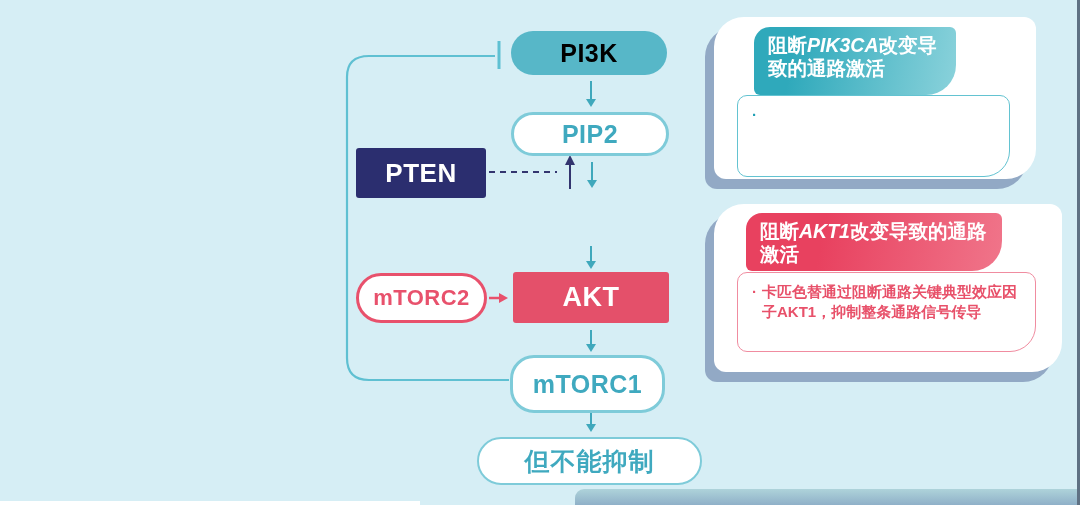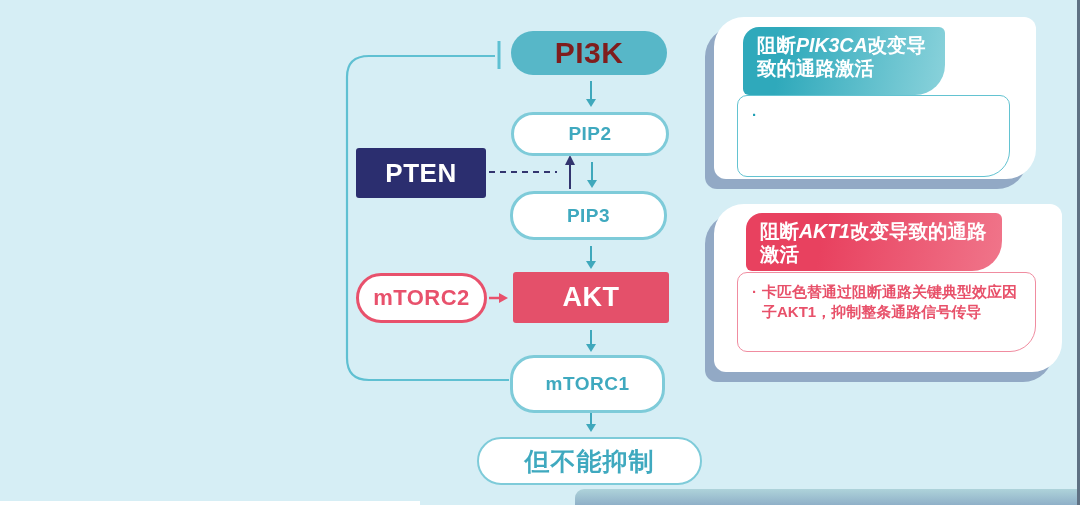--- a/index.html
+++ b/index.html
@@ -4,22 +4,22 @@
 <style>
   html,body{margin:0;padding:0;background:#ffffff;}
   .canvas{
     position:relative;width:1080px;height:505px;overflow:hidden;
     background:#D6EEF5;
     font-family:"Liberation Sans","DejaVu Sans",sans-serif;
   }
   
   .node{position:absolute;display:flex;align-items:center;justify-content:center;
         font-weight:bold;box-sizing:border-box;z-index:3;letter-spacing:.5px;}
-  .pill-solid{background:#57B7C8;color:#7f1d1d;border-radius:24px;font-size:30px;}
-  .pill-outline{background:#fff;border:3px solid #7ECBD9;color:#3FA9BF;border-radius:24px;font-size:19px;}
+  .pill-solid{background:#57B7C8;color:#000000;border-radius:24px;font-size:25px;}
+  .pill-outline{background:#fff;border:3px solid #7ECBD9;color:#3FA9BF;border-radius:24px;font-size:25px;}
   .rect-navy{background:#2B2E6F;color:#fff;border-radius:3px;font-size:26px;}
   .rect-red{background:#E4506A;color:#fff;border-radius:3px;font-size:27px;text-align:center;}
   .pill-red-outline{background:#fff;border:3px solid #E8516C;color:#E8516C;border-radius:26px;font-size:22px;}
 
   #n-pi3k  {left:511px;top:31px;width:156px;height:44px;}
   #n-pip2  {left:511px;top:112px;width:158px;height:44px;}
   #n-pip3  {left:510px;top:191px;width:157px;height:49px;}
   #n-akt   {left:513px;top:272px;width:156px;height:51px;}
   #n-mtorc1{left:510px;top:355px;width:155px;height:58px;}
   #n-prolif{left:477px;top:437px;width:225px;height:48px;border-width:2.5px;font-size:25px;letter-spacing:1px;}
@@ -39,21 +39,21 @@
   .bullet{flex:0 0 15px;text-align:center;}
   .it{font-style:italic;}
   sup{font-size:10px;}
 
   #card-pten{left:62px;top:101px;width:271px;height:172px;}
   #card-pten .card-head{margin:5px 0 0 16px;width:241px;height:60px;
       background:linear-gradient(115deg,#24276A 30%,#41449A 100%);}
   #card-pten .card-body{margin:7px 14px 0 16px;height:96px;border:1.5px solid #494C86;color:#2B2E6F;}
 
   #card-pik3ca{left:714px;top:17px;width:322px;height:162px;}
-  #card-pik3ca .card-head{margin:10px 0 0 29px;width:202px;height:68px;
+  #card-pik3ca .card-head{margin:10px 0 0 40px;width:202px;height:68px;
       background:linear-gradient(100deg,#2FA9BB 20%,#8AD2DB 100%);}
   #card-pik3ca .card-body{margin:0 26px 0 23px;height:82px;border:1.5px solid #63C3D1;color:#1FA0B5;}
 
   #card-akt1{left:714px;top:204px;width:348px;height:168px;}
   #card-akt1 .card-head{margin:9px 0 0 32px;width:256px;height:58px;
       background:linear-gradient(100deg,#E8415F 30%,#F0758A 100%);}
   #card-akt1 .card-body{margin:1px 26px 0 23px;height:80px;border:1.5px solid #F08CA0;color:#E8516A;}
 
   
   .bottom-strip{position:absolute;left:575px;top:489px;width:505px;height:16px;
@@ -107,21 +107,20 @@
     </g>
 
     <g>
       <line x1="489" y1="298" x2="500" y2="298" stroke="#E8516C" stroke-width="2.5"></line>
       <polygon points="499,293 499,303 508,298" fill="#E8516C"></polygon>
     </g>
   </svg>
 
   <div class="node pill-solid" id="n-pi3k">PI3K</div>
   <div class="node pill-outline" id="n-pip2">PIP2</div>
-  <div class="node pill-outline" id="n-pip3">PIP3</div>
   <div class="node rect-red" id="n-akt">AKT</div>
   <div class="node pill-outline" id="n-mtorc1">mTORC1</div>
   <div class="node pill-outline" id="n-prolif">但不能抑制</div>
   <div class="node rect-navy" id="n-pten">PTEN</div>
   <div class="node pill-red-outline" id="n-mtorc2">mTORC2</div>
 
 
   <div class="card" id="card-pik3ca">
     <div class="shadow"></div>
     <div class="face">

